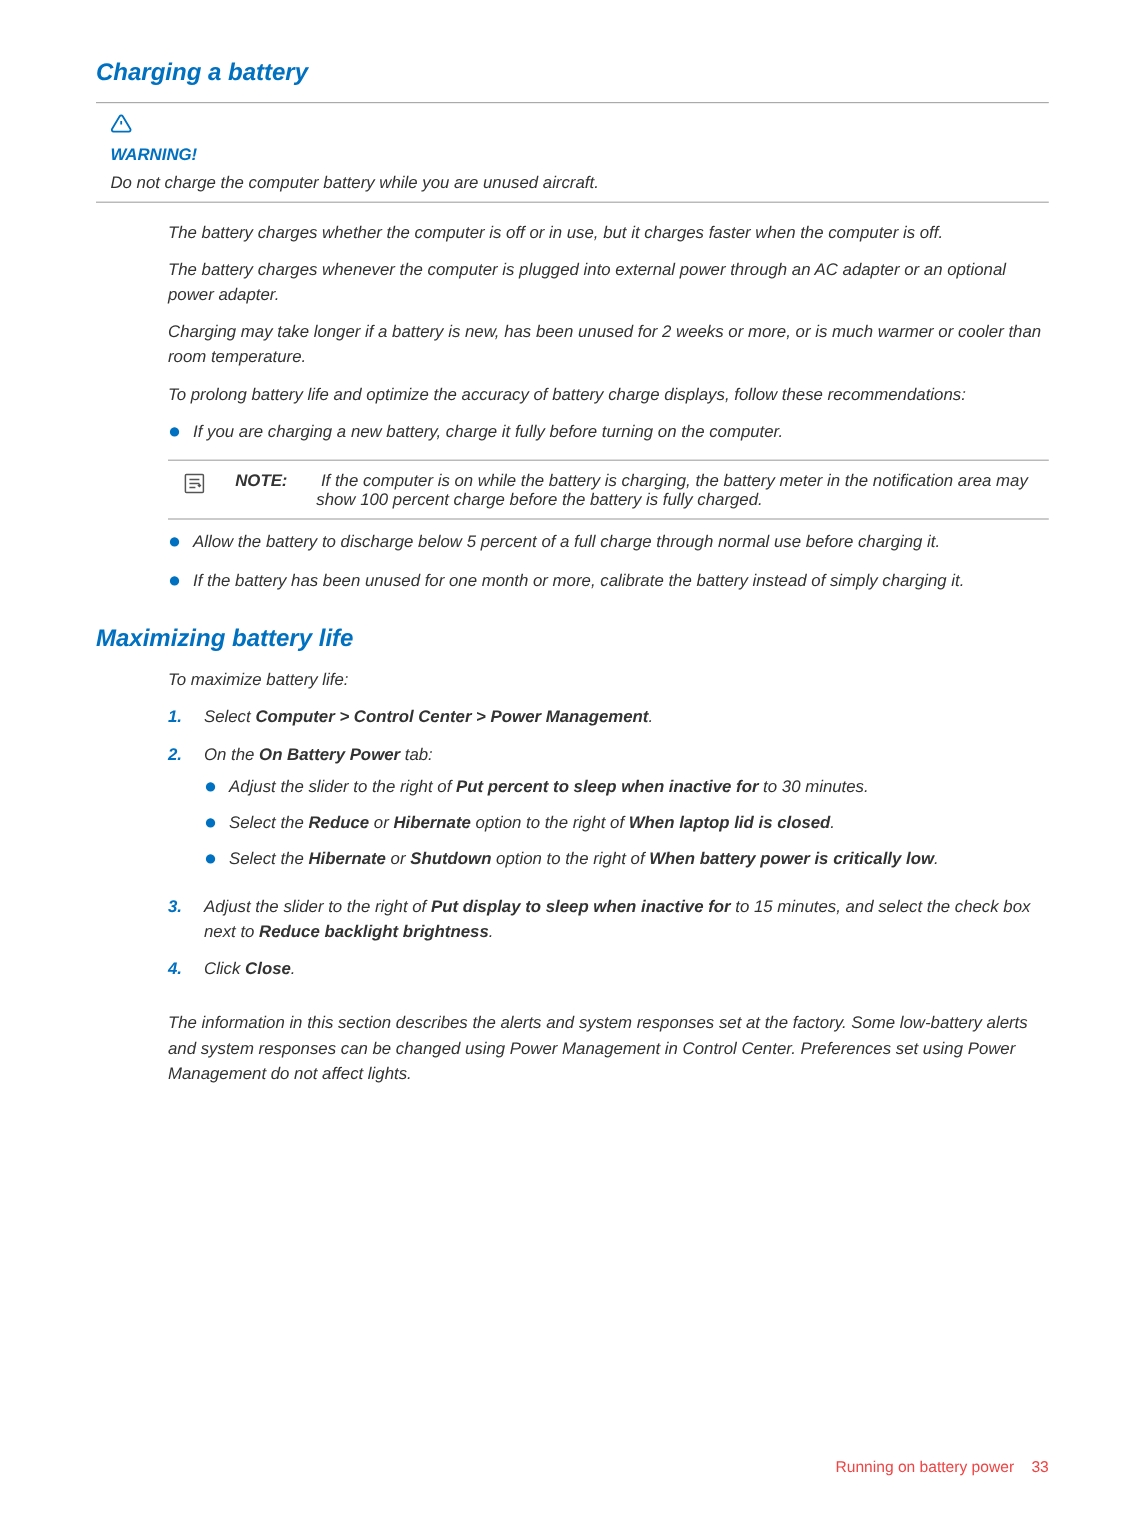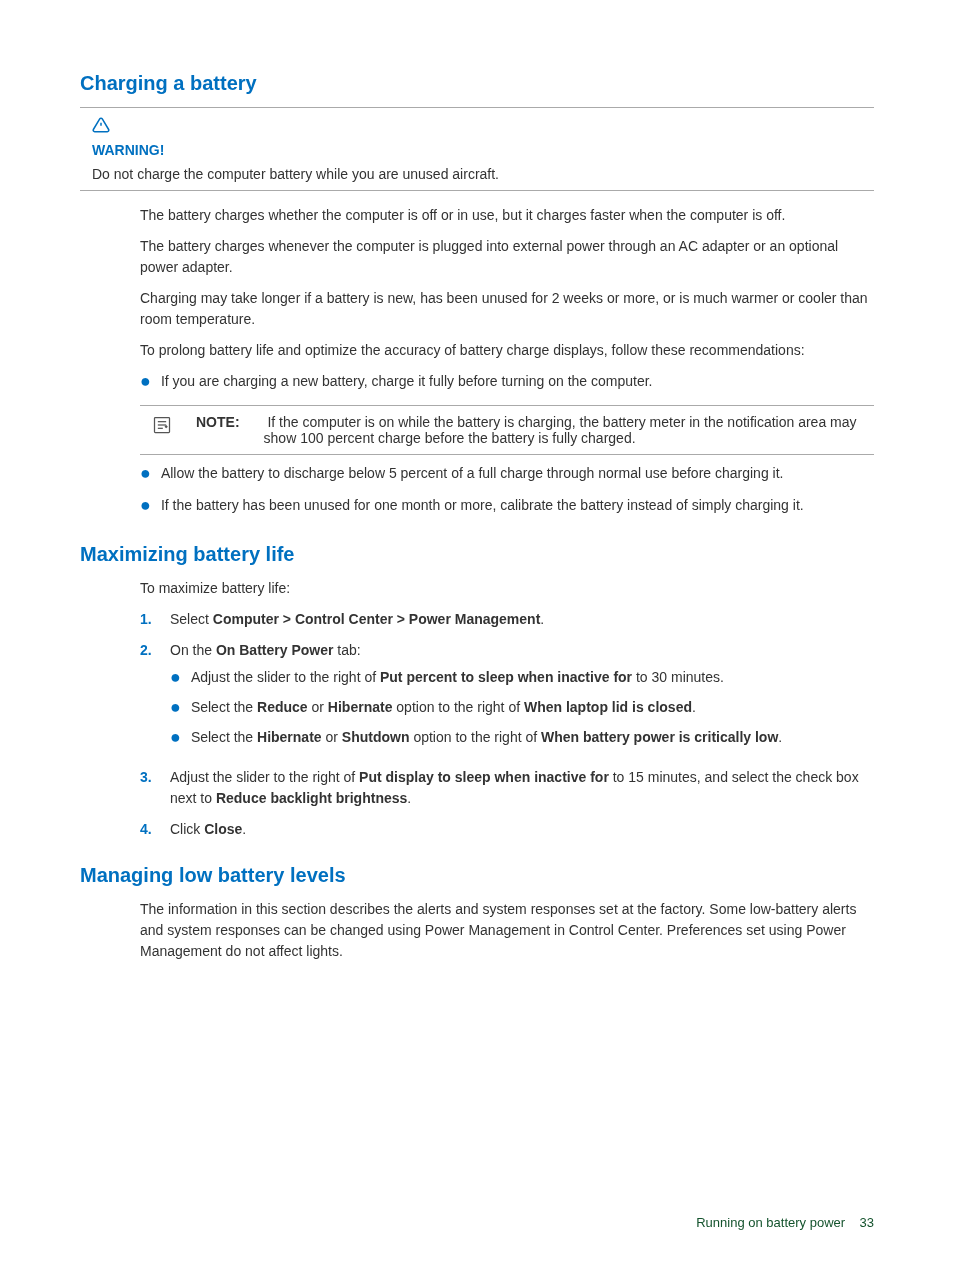--- a/index.html
+++ b/index.html
@@ -12,22 +12,23 @@
       font-family: Arial, Helvetica, sans-serif;
       font-size: 14px;
       color: #333;
       background: #fff;
       width: 954px;
       min-height: 1270px;
       position: relative;
     }
 
     .page {
-      padding: 72px 80px 80px 80px;
+      padding: 50px 80px 80px 80px;
       max-width: 954px;
+      font-style: italic;
     }
 
     h2.section-title {
       color: #0070c0;
       font-size: 20px;
       font-weight: bold;
       margin-bottom: 12px;
     }
 
     .warning-box {
@@ -152,21 +153,21 @@
 
     .section {
       margin-bottom: 24px;
     }
 
     .footer {
       position: absolute;
       bottom: 40px;
       right: 80px;
       font-size: 13px;
-      color: #14532d;
+      color: #ef4444;
     }
 
     b {
       font-weight: bold;
     }
   </style>
 </head>
 <body>
 
 <div class="page">
@@ -265,21 +266,20 @@
           <span class="num">4.</span>
           <div>
             <span>Click <b>Close</b>.</span>
           </div>
         </li>
       </ol>
     </div>
   </div>
 
   <div class="section">
-    <h2 class="section-title">Managing low battery levels</h2>
 
     <div class="content-indent">
       <p>The information in this section describes the alerts and system responses set at the factory. Some low-battery alerts and system responses can be changed using Power Management in Control Center. Preferences set using Power Management do not affect lights.</p>
     </div>
   </div>
 
 </div>
 
 <div class="footer">
   <span>Running on battery power</span>&nbsp;&nbsp;&nbsp;

